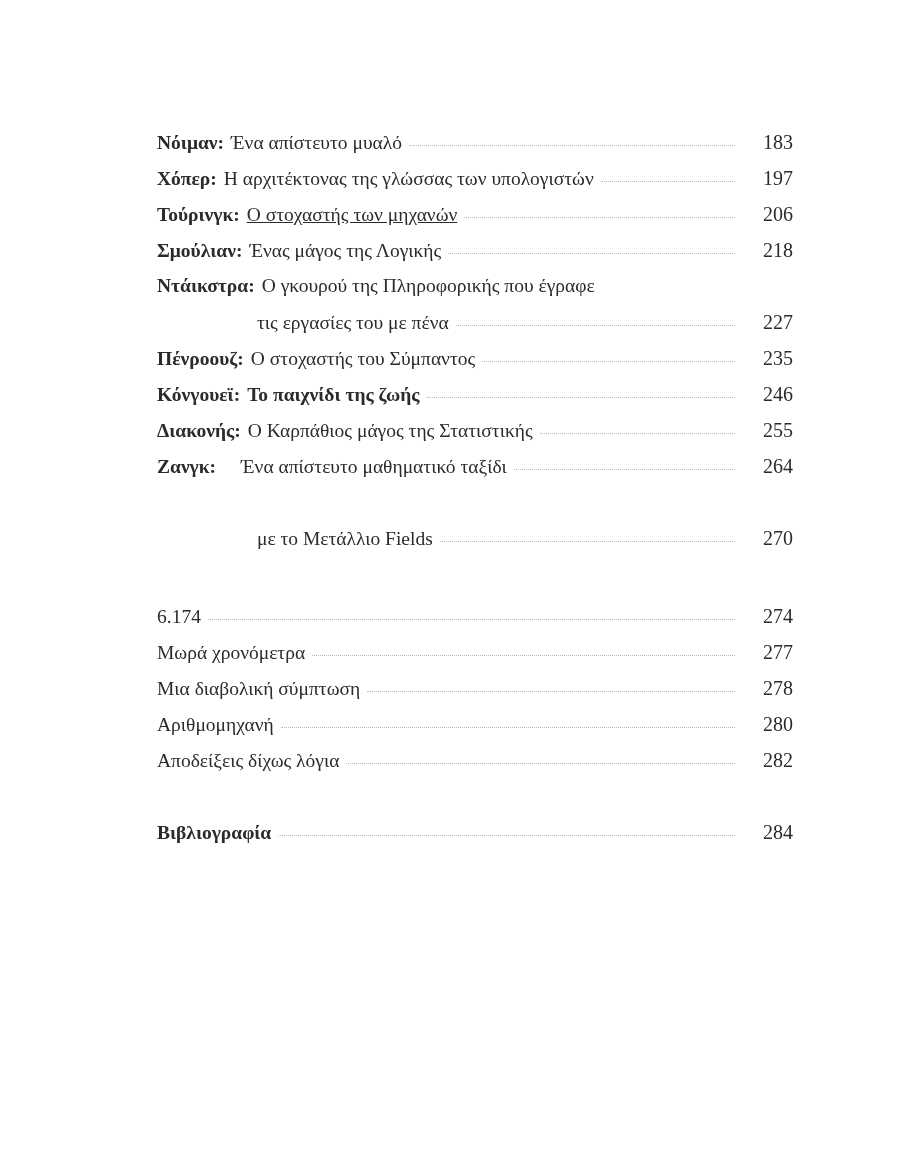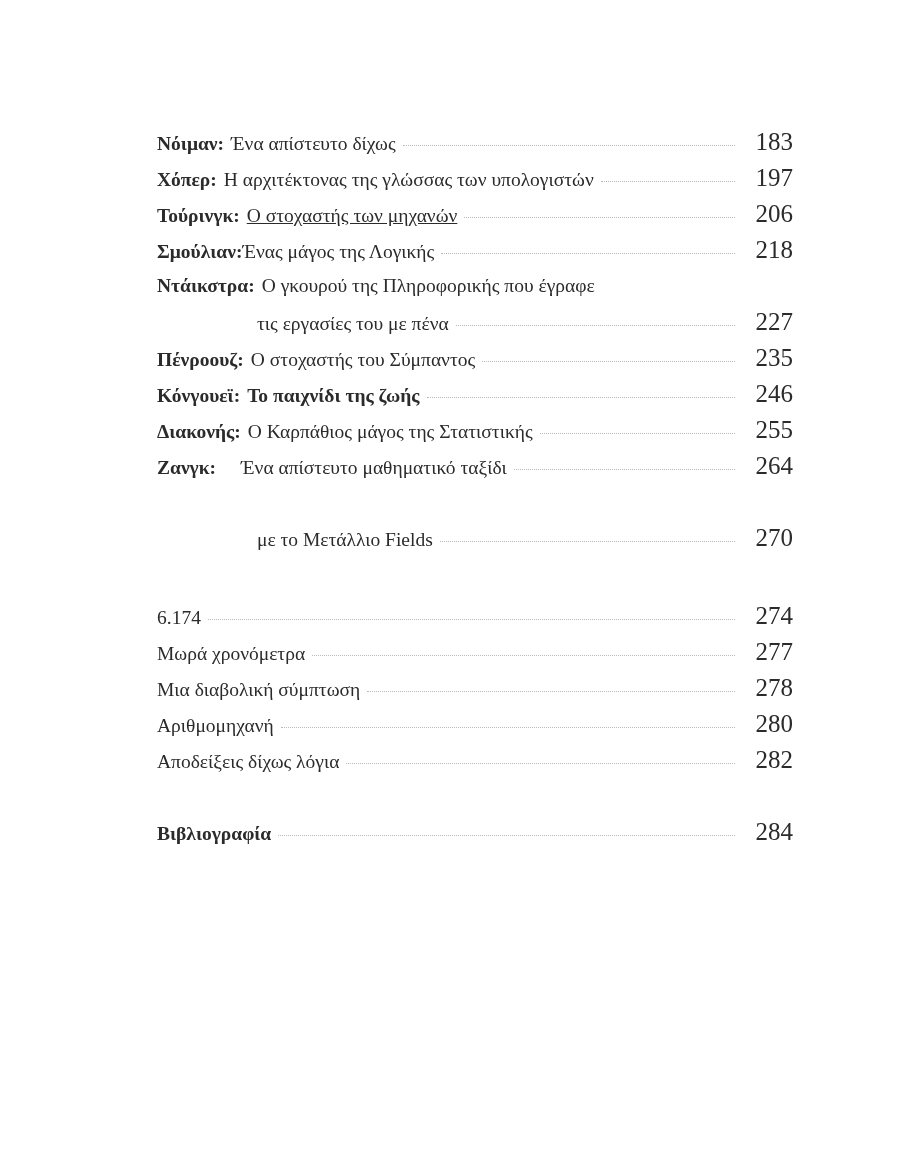--- a/index.html
+++ b/index.html
@@ -74,50 +74,50 @@
 
   .leader.blank::after {
     content: none;
   }
 
   .page-num {
     flex: 0 0 auto;
     width: 48px;
     text-align: right;
     padding-left: 10px;
-    font-size: 25px;
+    font-size: 20px;
     font-variant-numeric: lining-nums;
   }
 
   .page-num.empty {
     
   }
 </style>
 </head>
 <body>
 
 <div id="toc-page">
     <div class="toc-group">
       <div class="toc-line">
-        <span class="entry-text"><span class="entry-name">Νόιμαν:</span><span class="entry-desc" style="margin-left: 7px;">Ένα απίστευτο δίχως</span></span>
+        <span class="entry-text"><span class="entry-name">Νόιμαν:</span><span class="entry-desc" style="margin-left: 7px;">Ένα απίστευτο μυαλό</span></span>
         <span class="leader"></span>
         <span class="page-num">183</span>
       </div>
       <div class="toc-line">
         <span class="entry-text"><span class="entry-name">Χόπερ:</span><span class="entry-desc" style="margin-left: 7px;">Η αρχιτέκτονας της γλώσσας των υπολογιστών</span></span>
         <span class="leader"></span>
         <span class="page-num">197</span>
       </div>
       <div class="toc-line">
         <span class="entry-text"><span class="entry-name">Τούρινγκ:</span><span class="entry-desc" style="margin-left: 7px; text-decoration: underline;">Ο στοχαστής των μηχανών</span></span>
         <span class="leader"></span>
         <span class="page-num">206</span>
       </div>
       <div class="toc-line">
-        <span class="entry-text"><span class="entry-name">Σμούλιαν:</span><span class="entry-desc" style="">Ένας μάγος της Λογικής</span></span>
+        <span class="entry-text"><span class="entry-name">Σμούλιαν:</span><span class="entry-desc" style="margin-left: 7px;">Ένας μάγος της Λογικής</span></span>
         <span class="leader"></span>
         <span class="page-num">218</span>
       </div>
       <div class="toc-line">
         <span class="entry-text"><span class="entry-name">Ντάικστρα:</span><span class="entry-desc" style="margin-left: 7px;">Ο γκουρού της Πληροφορικής που έγραφε</span></span>
         <span class="leader blank"></span>
         <span class="page-num empty"></span>
       </div>
       <div class="toc-line indented">
         <span class="entry-text"><span class="entry-desc">τις εργασίες του με πένα</span></span>

